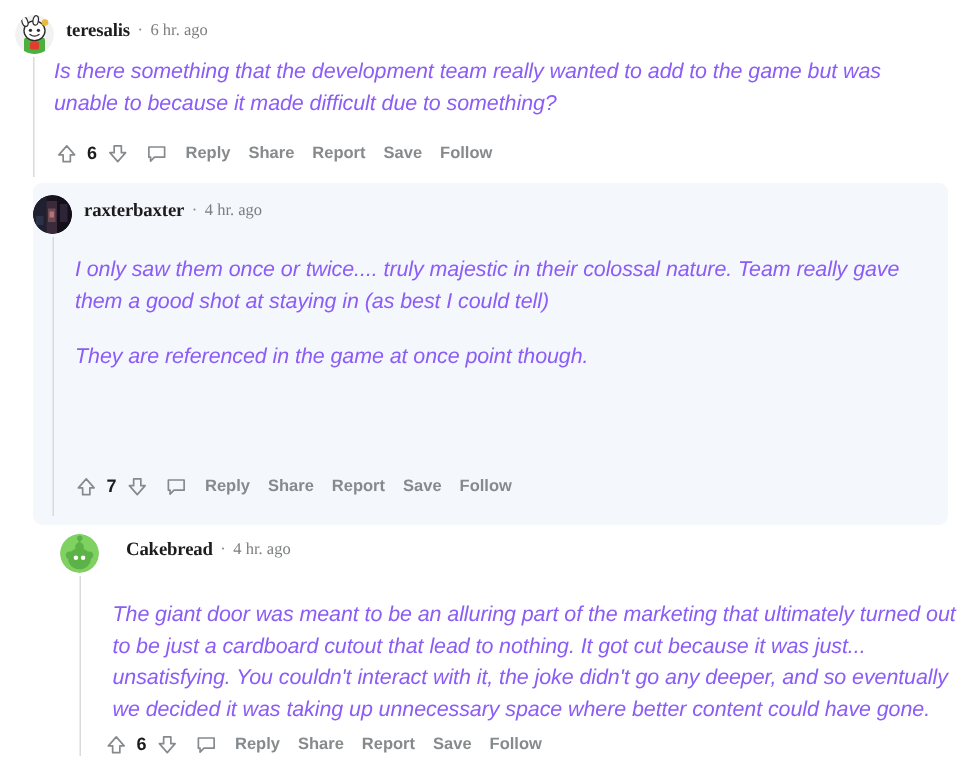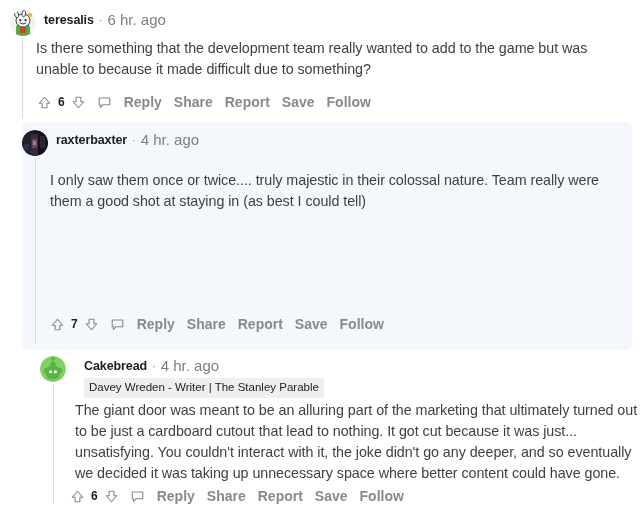--- a/index.html
+++ b/index.html
@@ -36,61 +36,62 @@
   .avatar {
     width: 26px;
     height: 26px;
     border-radius: 50%;
     flex: 0 0 26px;
     overflow: hidden;
     position: relative;
   }
   .avatar svg { display: block; }
 
-  .head-meta { padding-top: 2px; min-width: 0; }
+  .head-meta { padding-top: 2px; min-width: 0; font-family: Liberation Serif, serif; }
 
   .byline {
     display: flex;
     align-items: center;
     gap: 5px;
     line-height: 16px;
     white-space: nowrap;
   }
   .username {
     font-size: 12.5px;
     font-weight: bold;
     color: #1c1c1c;
     letter-spacing: -0.1px;
   }
   .dot {
     color: #878a8c;
     font-size: 11px;
   }
   .timestamp {
-    font-size: 15px;
+    font-size: 11px;
     color: #7c7e80;
   }
   .flair {
     display: inline-block;
     margin-top: 4px;
     background: #edeff1;
     color: #1c1c1c;
     font-size: 11.5px;
     line-height: 15px;
     padding: 2px 5px 3px 5px;
     border-radius: 2px;
     white-space: nowrap;
   }
 
   .cmt-body p {
     margin: 0 0 16px 0;
     font-size: 14.3px;
     line-height: 21px;
-    color: #404040;
+    color: #8b5cf6;
     letter-spacing: -0.05px;
+    font-style: italic;
   }
   .cmt-body p:last-child { margin-bottom: 0; }
 
   
   .actions {
     display: flex;
     align-items: center;
     gap: 0px;
     height: 24px;
   }
@@ -102,21 +103,21 @@
     justify-content: center;
     border-radius: 2px;
   }
   .score {
     font-size: 12px;
     font-weight: bold;
     color: #1c1c1c;
     padding: 0 3px;
   }
   .act-text {
-    font-size: 14px;
+    font-size: 11px;
     font-weight: bold;
     color: #878a8c;
     padding: 0 6px;
     white-space: nowrap;
   }
   .comment-bubble { margin-left: 4px; margin-right: 2px; }
 
   
   #comment-1 { position: absolute; left: 0; top: 0; width: 640px; }
   #c1-head { position: absolute; left: 10px; top: 10px; }
@@ -234,21 +235,22 @@
           <span class="username">raxterbaxter</span>
           <span class="dot">·</span>
           <span class="timestamp">4 hr. ago</span>
         </div>
       </div>
     </div>
 
     <div id="c2-line"></div>
 
     <div class="cmt-body" id="c2-body">
-      <p>I only saw them once or twice.... truly majestic in their colossal nature. Team really were them a good shot at staying in (as best I could tell)</p>
+      <p>I only saw them once or twice.... truly majestic in their colossal nature. Team really gave them a good shot at staying in (as best I could tell)</p>
+      <p>They are referenced in the game at once point though.</p>
     </div>
 
     <div class="actions" id="c2-actions">
       <span class="act-icon">
         <svg width="15" height="15" viewBox="0 0 20 20">
             <path d="M10 3 L17 11 H13.2 V17 H6.8 V11 H3 Z" fill="none" stroke="#878a8c" stroke-width="1.5" stroke-linejoin="round"></path>
           </svg>
       </span>
       <span class="score">7</span>
       <span class="act-icon">
@@ -284,21 +286,20 @@
           <circle cx="10.6" cy="15.8" r="1.5" fill="#ffffff"></circle>
           <circle cx="15.4" cy="15.8" r="1.5" fill="#ffffff"></circle>
         </svg>
       </div>
       <div class="head-meta">
         <div class="byline">
           <span class="username">Cakebread</span>
           <span class="dot">·</span>
           <span class="timestamp">4 hr. ago</span>
         </div>
-        <span class="flair">Davey Wreden - Writer | The Stanley Parable</span>
       </div>
     </div>
 
     <div id="c3-line"></div>
 
     <div class="cmt-body" id="c3-body">
       <p>The giant door was meant to be an alluring part of the marketing that ultimately turned out to be just a cardboard cutout that lead to nothing. It got cut because it was just... unsatisfying. You couldn't interact with it, the joke didn't go any deeper, and so eventually we decided it was taking up unnecessary space where better content could have gone.</p>
     </div>
 
     <div class="actions" id="c3-actions">

